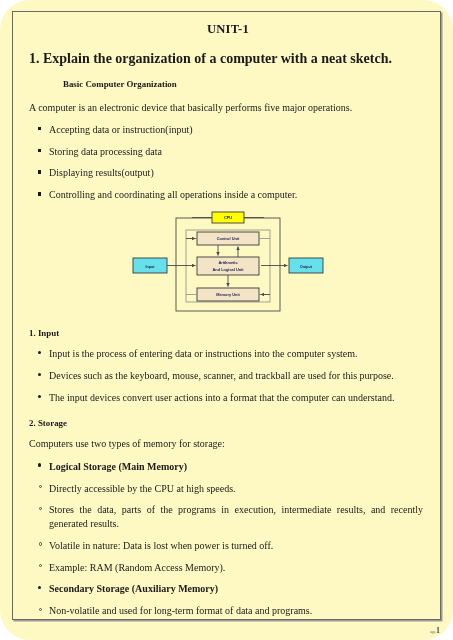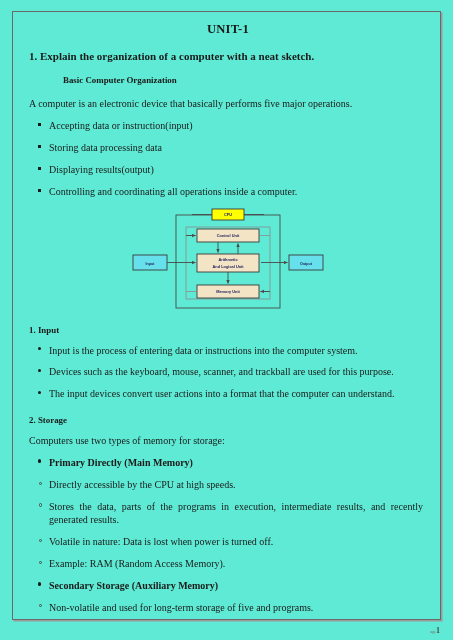--- a/index.html
+++ b/index.html
@@ -13,21 +13,22 @@
     overflow: hidden;
     font-family: "Liberation Serif", serif;
     color: #1a1a1a;
   }
 
   .page {
     position: relative;
     width: 453px;
     height: 640px;
     box-sizing: border-box;
-    background: #5eead4;
+    background: #fef9c3;
+    border-radius: 30px;
   }
 
   
   .page-frame {
     position: absolute;
     left: 12px;
     top: 11px;
     width: 429px;
     height: 609px;
     box-sizing: border-box;
@@ -50,21 +51,21 @@
   .doc-title {
     text-align: center;
     font-size: 12.6px;
     font-weight: bold;
     letter-spacing: 0.2px;
     margin: 3px 0 13px 0;
     font-family: "Liberation Serif", serif;
   }
 
   .q-heading {
-    font-size: 11px;
+    font-size: 14px;
     font-weight: bold;
     margin: 0 0 11px 0;
     line-height: 1.25;
   }
 
   .sub-heading {
     font-size: 8.9px;
     font-weight: bold;
     margin: 0 0 12px 0;
     padding-left: 34px;
@@ -264,34 +265,34 @@
     <ul class="dot-list">
       <li>Input is the process of entering data or instructions into the computer system.</li>
       <li>Devices such as the keyboard, mouse, scanner, and trackball are used for this purpose.</li>
       <li>The input devices convert user actions into a format that the computer can understand.</li>
     </ul>
 
     <div class="num-heading spaced">2. Storage</div>
     <div class="para">Computers use two types of memory for storage:</div>
 
     <ul class="dot-list">
-      <li class="bold-item">Primary Directly (Main Memory)</li>
+      <li class="bold-item">Logical Storage (Main Memory)</li>
     </ul>
     <ul class="circ-list">
       <li>Directly accessible by the CPU at high speeds.</li>
       <li class="justify">Stores the data, parts of the programs in execution, intermediate results, and recently generated results.</li>
       <li>Volatile in nature: Data is lost when power is turned off.</li>
       <li>Example: RAM (Random Access Memory).</li>
     </ul>
 
     <ul class="dot-list">
       <li class="bold-item">Secondary Storage (Auxiliary Memory)</li>
     </ul>
     <ul class="circ-list">
-      <li>Non-volatile and used for long-term storage of five and programs.</li>
+      <li>Non-volatile and used for long-term format of data and programs.</li>
     </ul>
 
     <div class="num-heading">3. Processing</div>
 
   </div>
 
   <div class="footer-pagenum">
     <span class="tiny">age</span><span>1</span>
   </div>
 

